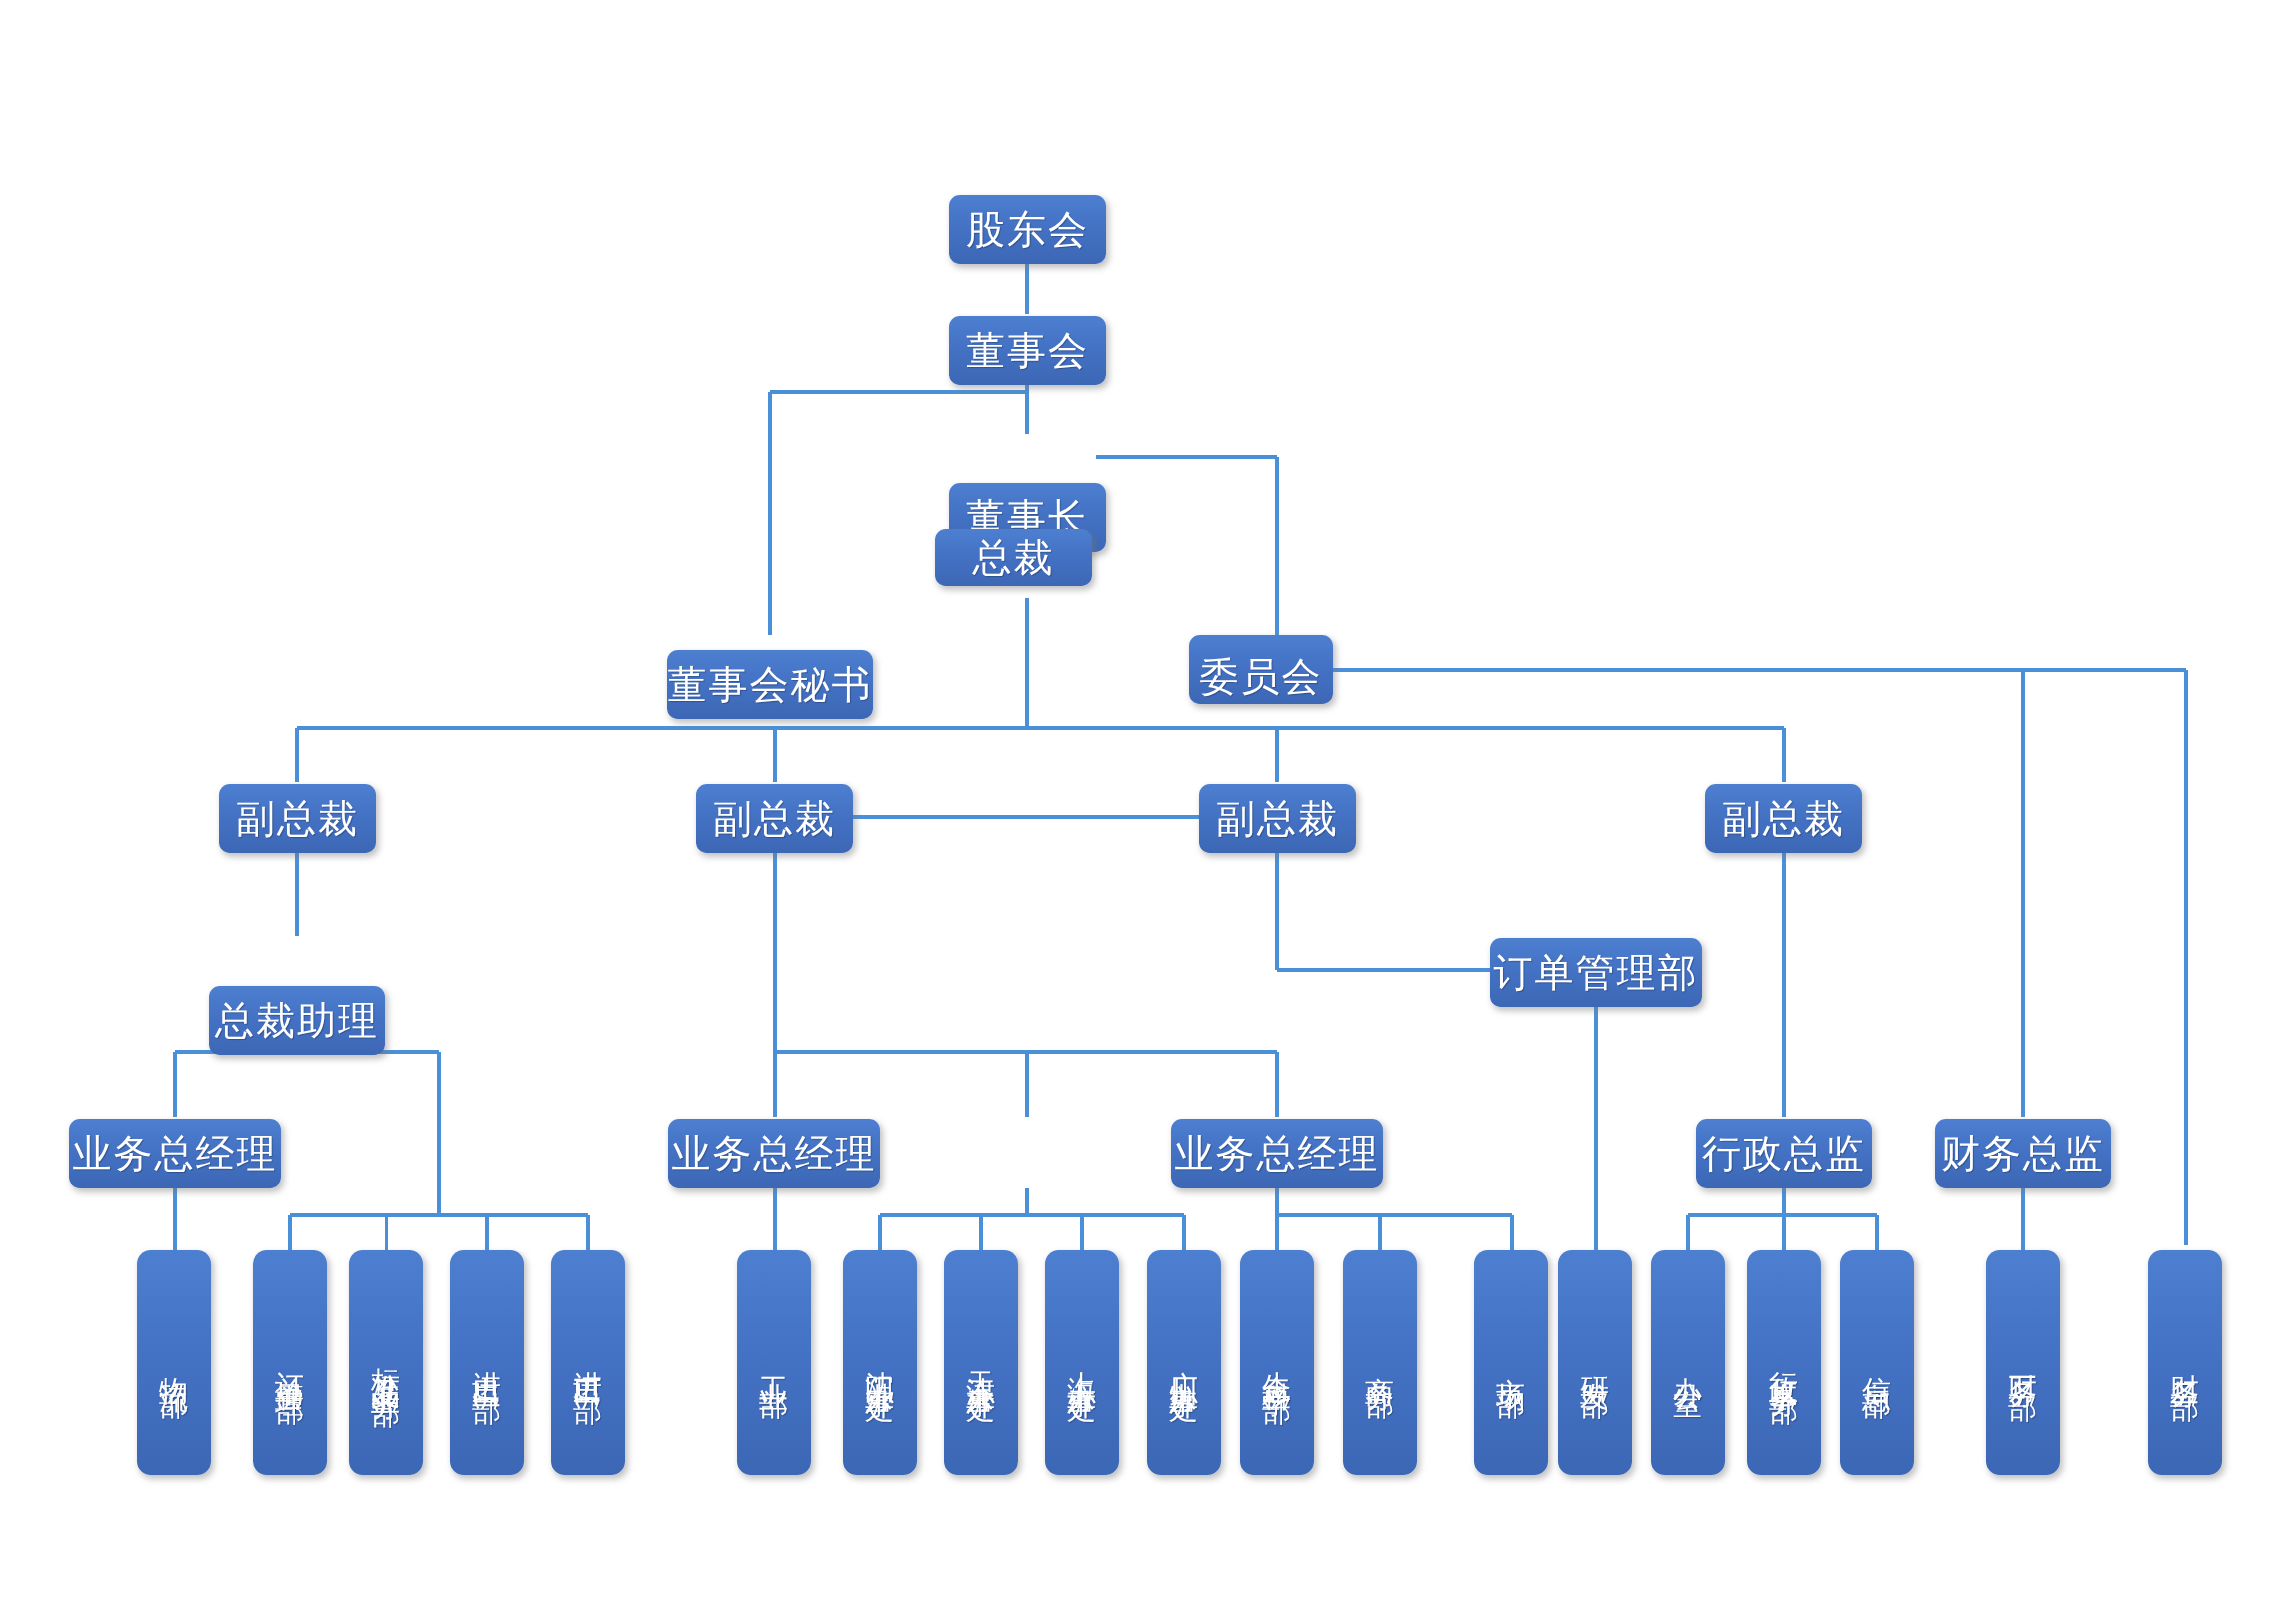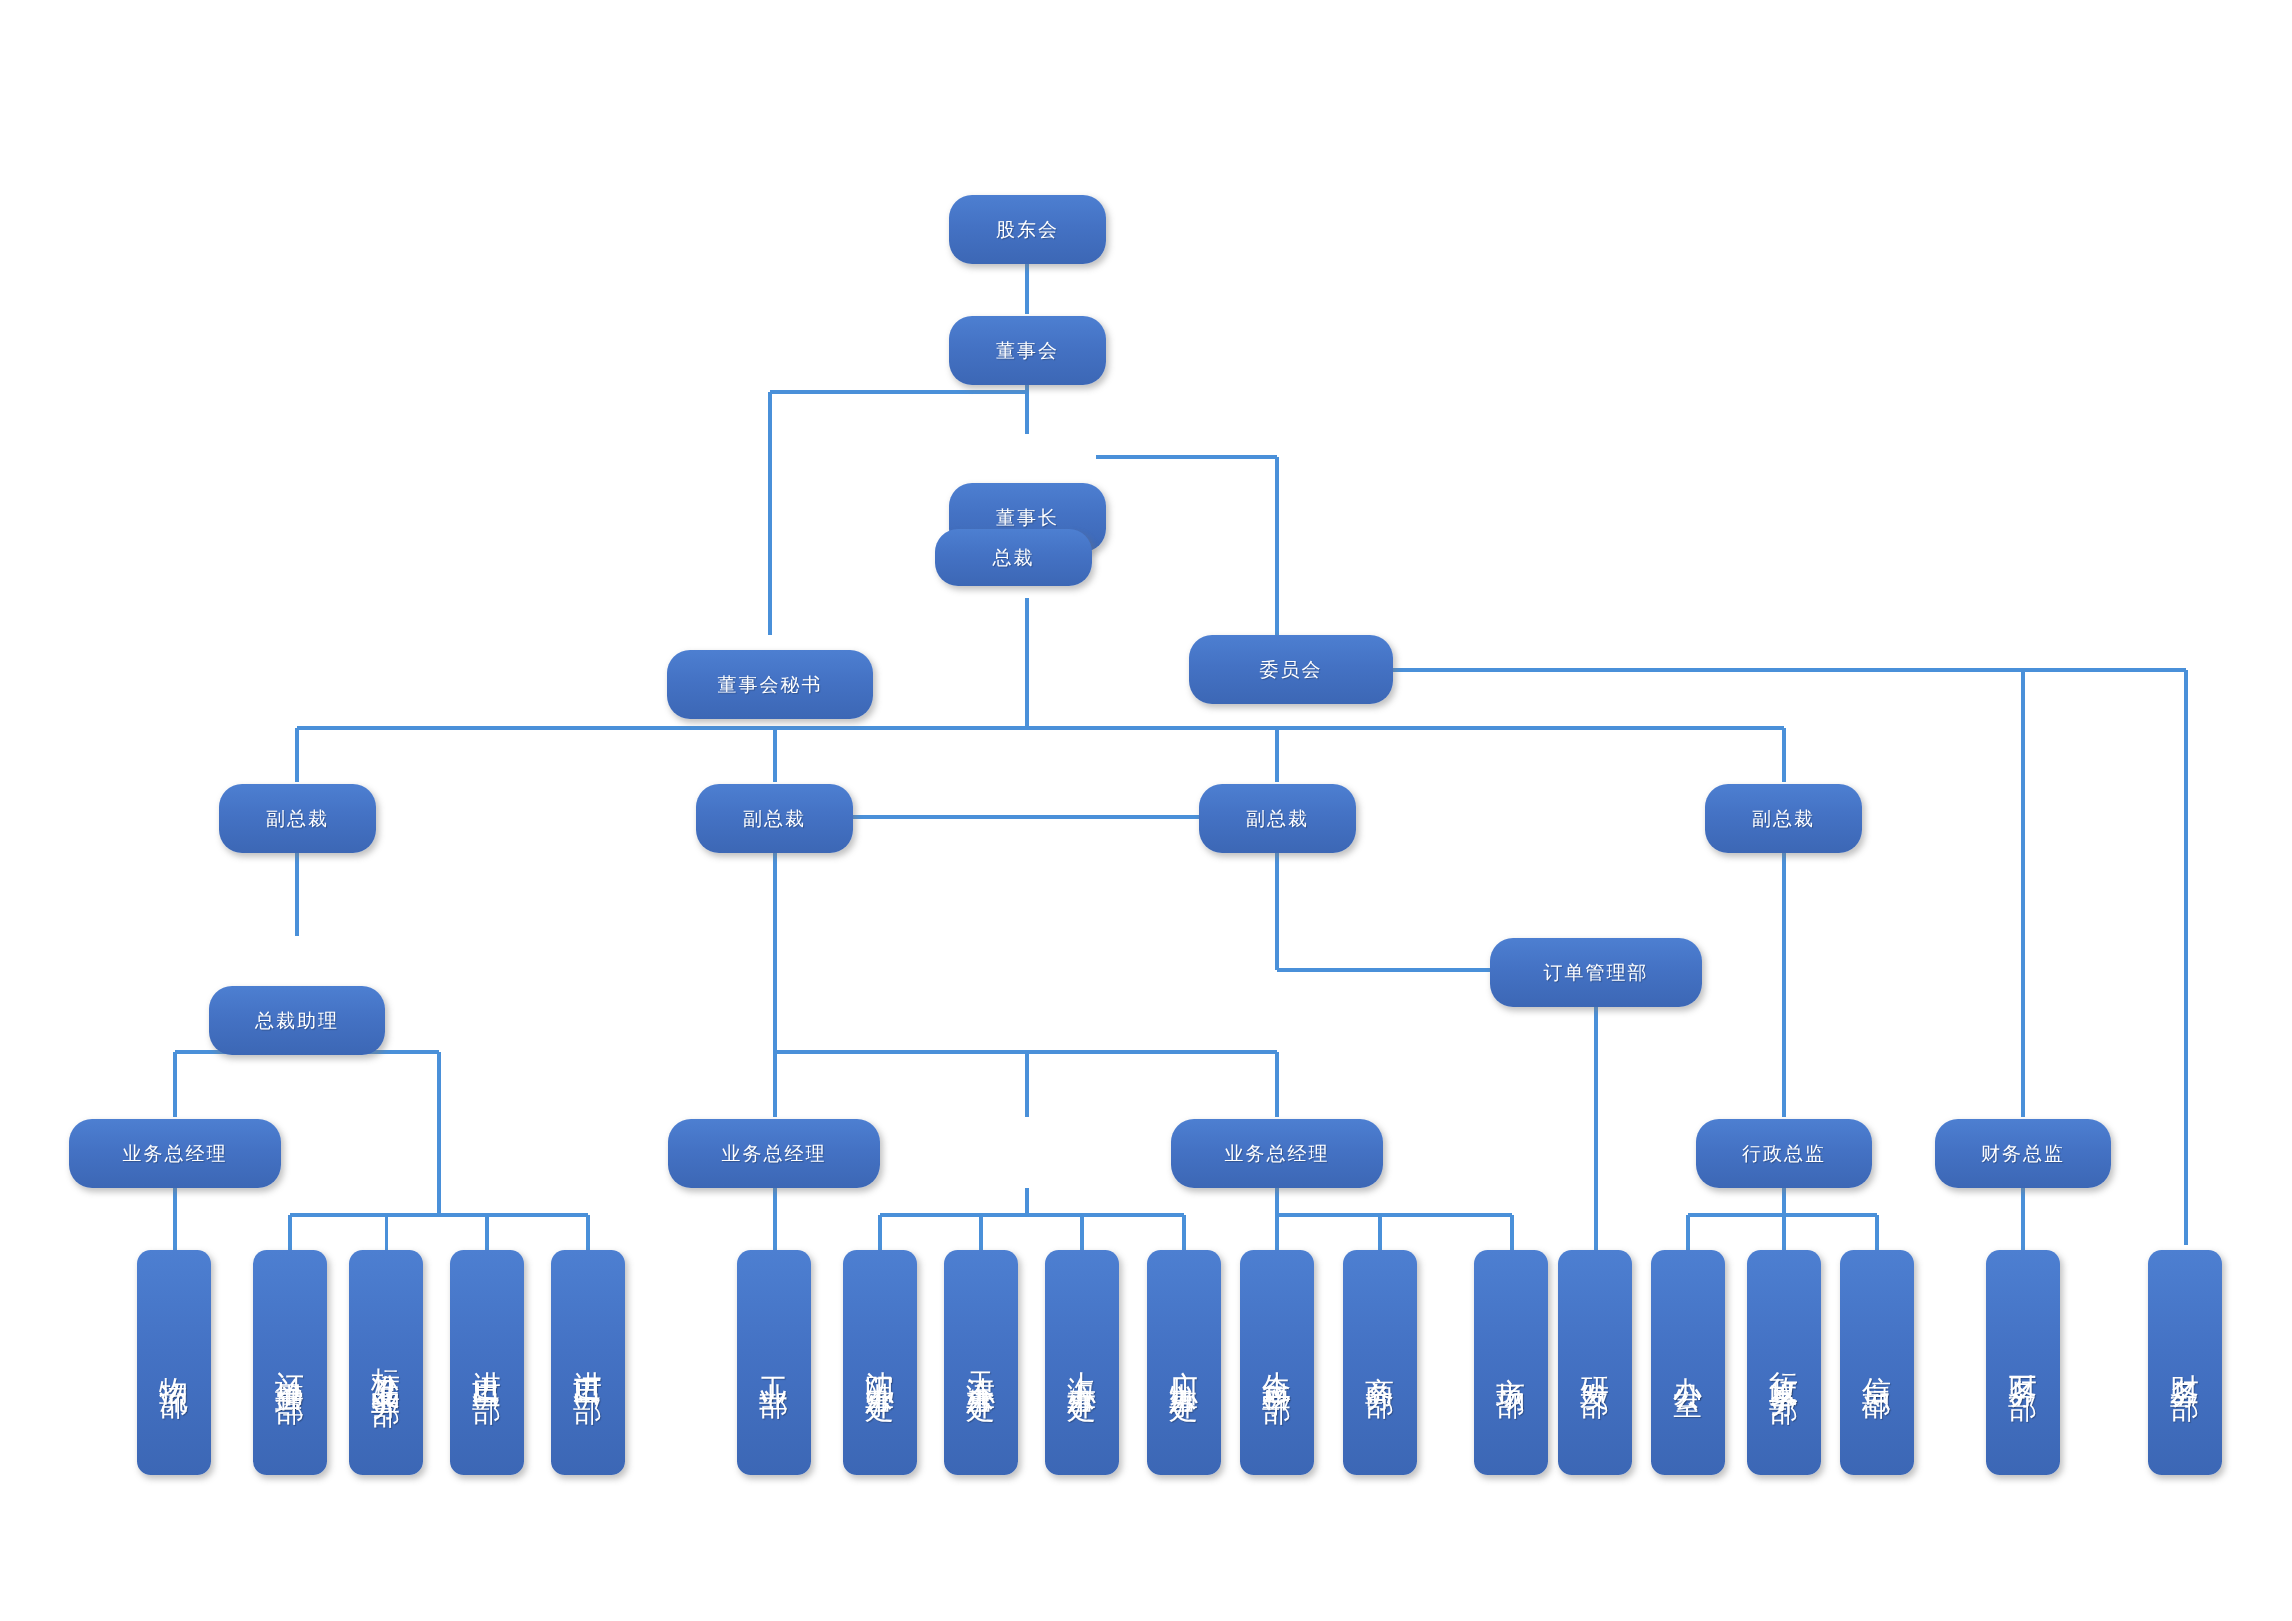--- a/index.html
+++ b/index.html
@@ -13,21 +13,21 @@
     border-radius:10.8px;
     color:#ffffff;
     display:flex;
     align-items:center;
     justify-content:center;
     box-shadow:2.9px 3.9px 5.9px rgba(120,120,120,0.45);
     text-shadow:1px 1px 1px rgba(0,0,0,0.25);
     letter-spacing:2px;
     z-index:5;
   }
-  .node.h{font-size:19px;border-radius:23px;}
+  .node.h{font-size:39px;}
   .node.v{
     font-size:29px;
     writing-mode:vertical-rl;
     text-orientation:upright;
     letter-spacing:5.9px;
     border-radius:13.7px;
   }
   .node.v > span{display:block;}
 </style>
 </head>
@@ -129,21 +129,21 @@
   <div class="node h" style="left:949px;top:436px;width:157px;height:69px;margin-top:47px;">
     <span>董事长</span>
   </div>
   <div class="node h" style="left:935px;top:529px;width:157px;height:57px;">
     <span>总裁</span>
   </div>
 
   <div class="node h" style="left:667px;top:650px;width:206px;height:69px;">
     <span>董事会秘书</span>
   </div>
-  <div class="node h" style="left:1189px;top:635px;width:204px;height:69px;">
+  <div class="node h" style="left:1189px;top:635px;width:144px;height:69px;align-items:flex-end;">
     <span>委员会</span>
   </div>
 
   <div class="node h" style="left:219px;top:784px;width:157px;height:69px;">
     <span>副总裁</span>
   </div>
   <div class="node h" style="left:696px;top:784px;width:157px;height:69px;">
     <span>副总裁</span>
   </div>
   <div class="node h" style="left:1199px;top:784px;width:157px;height:69px;">

